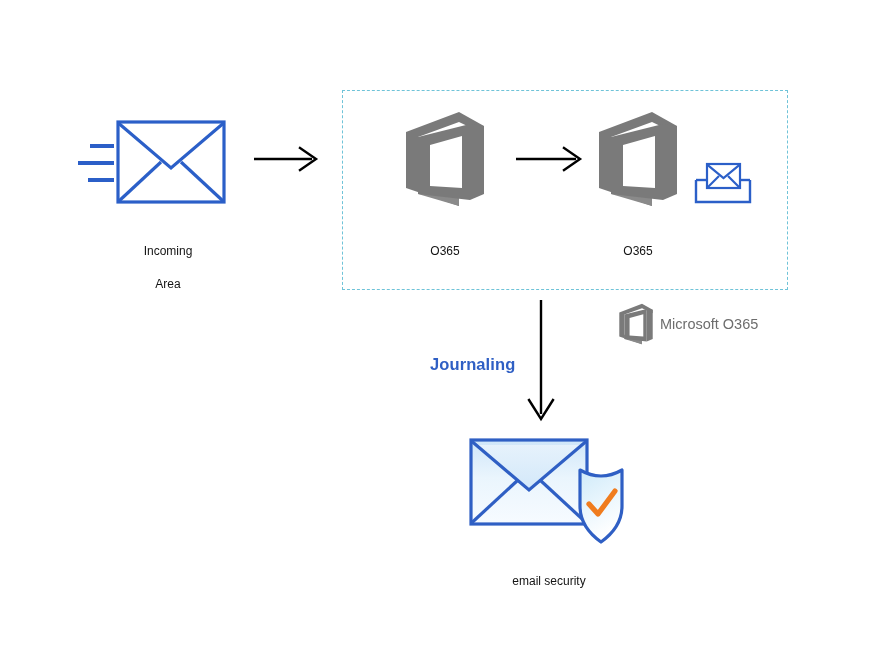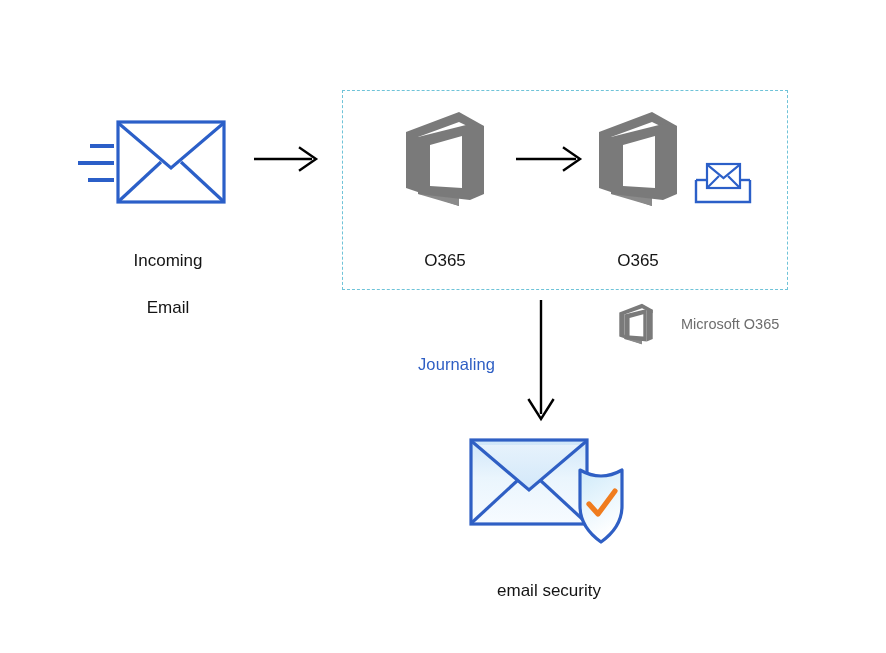--- a/index.html
+++ b/index.html
@@ -20,21 +20,21 @@
     left: 0; top: 0;
     width: 886px;
     height: 653px;
   }
   .node {
     position: absolute;
   }
   .caption {
     position: absolute;
     text-align: center;
-    font-size: 17px;
+    font-size: 12px;
     line-height: 1.38;
     color: #141414;
     white-space: pre-line;
     font-family: "Liberation Sans", sans-serif;
   }
   .caption-line { display: block; }
 
   
   #o365-zone {
     position: absolute;
@@ -61,37 +61,37 @@
     background: #2b5fc8;
     border-radius: 0;
   }
   .motion-line.l1 { top: 2px;  left: 14px; width: 24px; }
   .motion-line.l2 { top: 19px; left: 2px;  width: 36px; }
   .motion-line.l3 { top: 36px; left: 12px; width: 26px; }
 
   
   #journaling-label {
     position: absolute;
-    left: 418px;
+    left: 430px;
     top: 355px;
     font-size: 16.5px;
-    font-weight: 400;
+    font-weight: 700;
     color: #2f5fc4;
     letter-spacing: 0.1px;
     font-family: "Liberation Sans", sans-serif;
   }
 
   
   #ms-legend {
     position: absolute;
     left: 618px;
     top: 303px;
     display: flex;
     align-items: center;
-    gap: 27px;
+    gap: 6px;
   }
   #ms-legend-text {
     font-size: 14.5px;
     color: #6d6d6d;
     font-family: "Liberation Sans", sans-serif;
     white-space: nowrap;
   }
 
   svg { display: block; overflow: visible; }
 </style>
@@ -111,21 +111,21 @@
   <div class="node" style="left:116px; top:120px;">
     <svg width="110" height="84" viewBox="0 0 110 84">
       <rect x="2" y="2" width="106" height="80" fill="#ffffff" stroke="#2b5fc8" stroke-width="3.2"></rect>
       <polyline points="2.6,3.2 55,48 107.4,3.2" fill="none" stroke="#2b5fc8" stroke-width="3.2"></polyline>
       <line x1="3" y1="81" x2="45" y2="42" stroke="#2b5fc8" stroke-width="3.2"></line>
       <line x1="107" y1="81" x2="65" y2="42" stroke="#2b5fc8" stroke-width="3.2"></line>
     </svg>
   </div>
   <div class="caption" style="left:88px; top:226px; width:160px;">
     <span class="caption-line">Incoming</span>
-    <span class="caption-line">Email</span>
+    <span class="caption-line">Area</span>
   </div>
 
   <div class="node" style="left:254px; top:146px;">
     <svg width="66" height="26" viewBox="0 0 66 26">
       <line x1="0" y1="13" x2="58" y2="13" stroke="#000000" stroke-width="2.4"></line>
       <polyline points="46,2 62,13 46,24" fill="none" stroke="#000000" stroke-width="2.4" stroke-linecap="square"></polyline>
     </svg>
   </div>
 
   <div class="node" style="left:404px; top:110px;">

